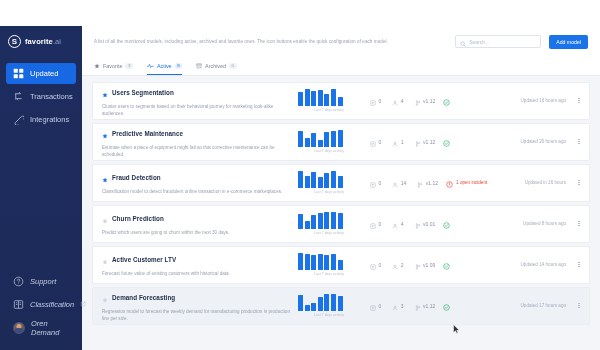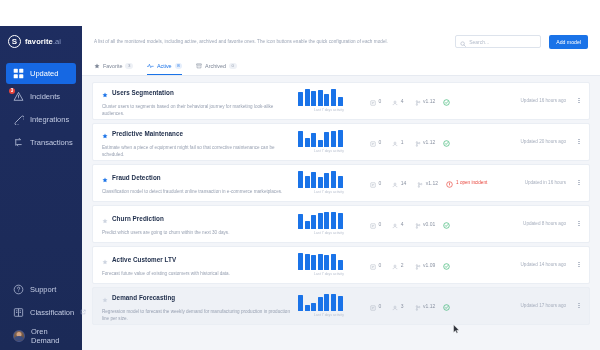--- a/index.html
+++ b/index.html
@@ -69,21 +69,21 @@
   .nav-ico svg { display: block; }
   .badge-dot {
     position: absolute; left: 3px; top: 2px;
     width: 6px; height: 6px; border-radius: 50%;
     background: #e8453c; color: #fff;
     font-size: 4.5px; line-height: 6px; text-align: center;
     font-weight: 700;
   }
 
   .nav-spacer { flex: 1; }
-  .nav-bottom { padding-bottom: 2px; }
+  .nav-bottom { padding-bottom: 10px; font-style: italic; }
   .ext-ico { margin-left: auto; margin-right: 7px; opacity: .75; }
   .avatar {
     width: 12px; height: 12px; border-radius: 50%;
     background: linear-gradient(160deg,#8a6b55,#5d4737);
     flex: none; overflow: hidden; position: relative;
     border: .5px solid #46558a;
   }
   .avatar::after{
     content:""; position:absolute; left:50%; top:56%;
     transform:translateX(-50%);
@@ -259,52 +259,41 @@
           <svg width="11" height="11" viewBox="0 0 16 16">
               <rect x="1" y="1" width="6" height="6" rx="1" fill="#fff"></rect>
               <rect x="9" y="1" width="6" height="6" rx="1" fill="#fff"></rect>
               <rect x="1" y="9" width="6" height="6" rx="1" fill="#fff"></rect>
               <rect x="9" y="9" width="6" height="6" rx="1" fill="#fff"></rect>
             </svg>
         </span>
         <span>Updated</span>
       </div>
 
+
       <div class="nav-item">
-        <span class="badge-dot">3</span>
         <span class="nav-ico">
-          <svg width="11" height="11" viewBox="0 0 16 16" fill="none" stroke="#aab4d0" stroke-width="1.3">
-              <path d="M8 2 L14.5 13.5 H1.5 Z" stroke-linejoin="round"></path>
-              <path d="M8 6.2v3.2" stroke-linecap="round"></path>
-              <circle cx="8" cy="11.3" r=".5" fill="#aab4d0" stroke="none"></circle>
+          <svg width="11" height="11" viewBox="0 0 16 16" fill="none" stroke="#aab4d0" stroke-width="1.3" stroke-linecap="round" stroke-linejoin="round">
+              <path d="M4 4h7l-2-2"></path>
+              <path d="M12 11H5l2 2"></path>
+              <path d="M4 4v8"></path>
             </svg>
         </span>
-        <span>Incidents</span>
+        <span>Transactions</span>
       </div>
 
       <div class="nav-item">
         <span class="nav-ico">
           <svg width="11" height="11" viewBox="0 0 16 16" fill="none" stroke="#aab4d0" stroke-width="1.3" stroke-linecap="round">
               <path d="M6.5 9.5 3.8 12.2a2.6 2.6 0 1 0 3.7 3.7"></path>
               <path d="M9.5 6.5 12.2 3.8a2.6 2.6 0 1 1 3.7 3.7"></path>
               <path d="M6 10 10 6"></path>
             </svg>
         </span>
         <span>Integrations</span>
-      </div>
-
-      <div class="nav-item">
-        <span class="nav-ico">
-          <svg width="11" height="11" viewBox="0 0 16 16" fill="none" stroke="#aab4d0" stroke-width="1.3" stroke-linecap="round" stroke-linejoin="round">
-              <path d="M4 4h7l-2-2"></path>
-              <path d="M12 11H5l2 2"></path>
-              <path d="M4 4v8"></path>
-            </svg>
-        </span>
-        <span>Transactions</span>
       </div>
     </div>
 
     <div class="nav-spacer"></div>
 
     <div class="nav-bottom">
 
       <div class="nav-item">
         <span class="nav-ico">
           <svg width="11" height="11" viewBox="0 0 16 16" fill="none" stroke="#aab4d0" stroke-width="1.2">

